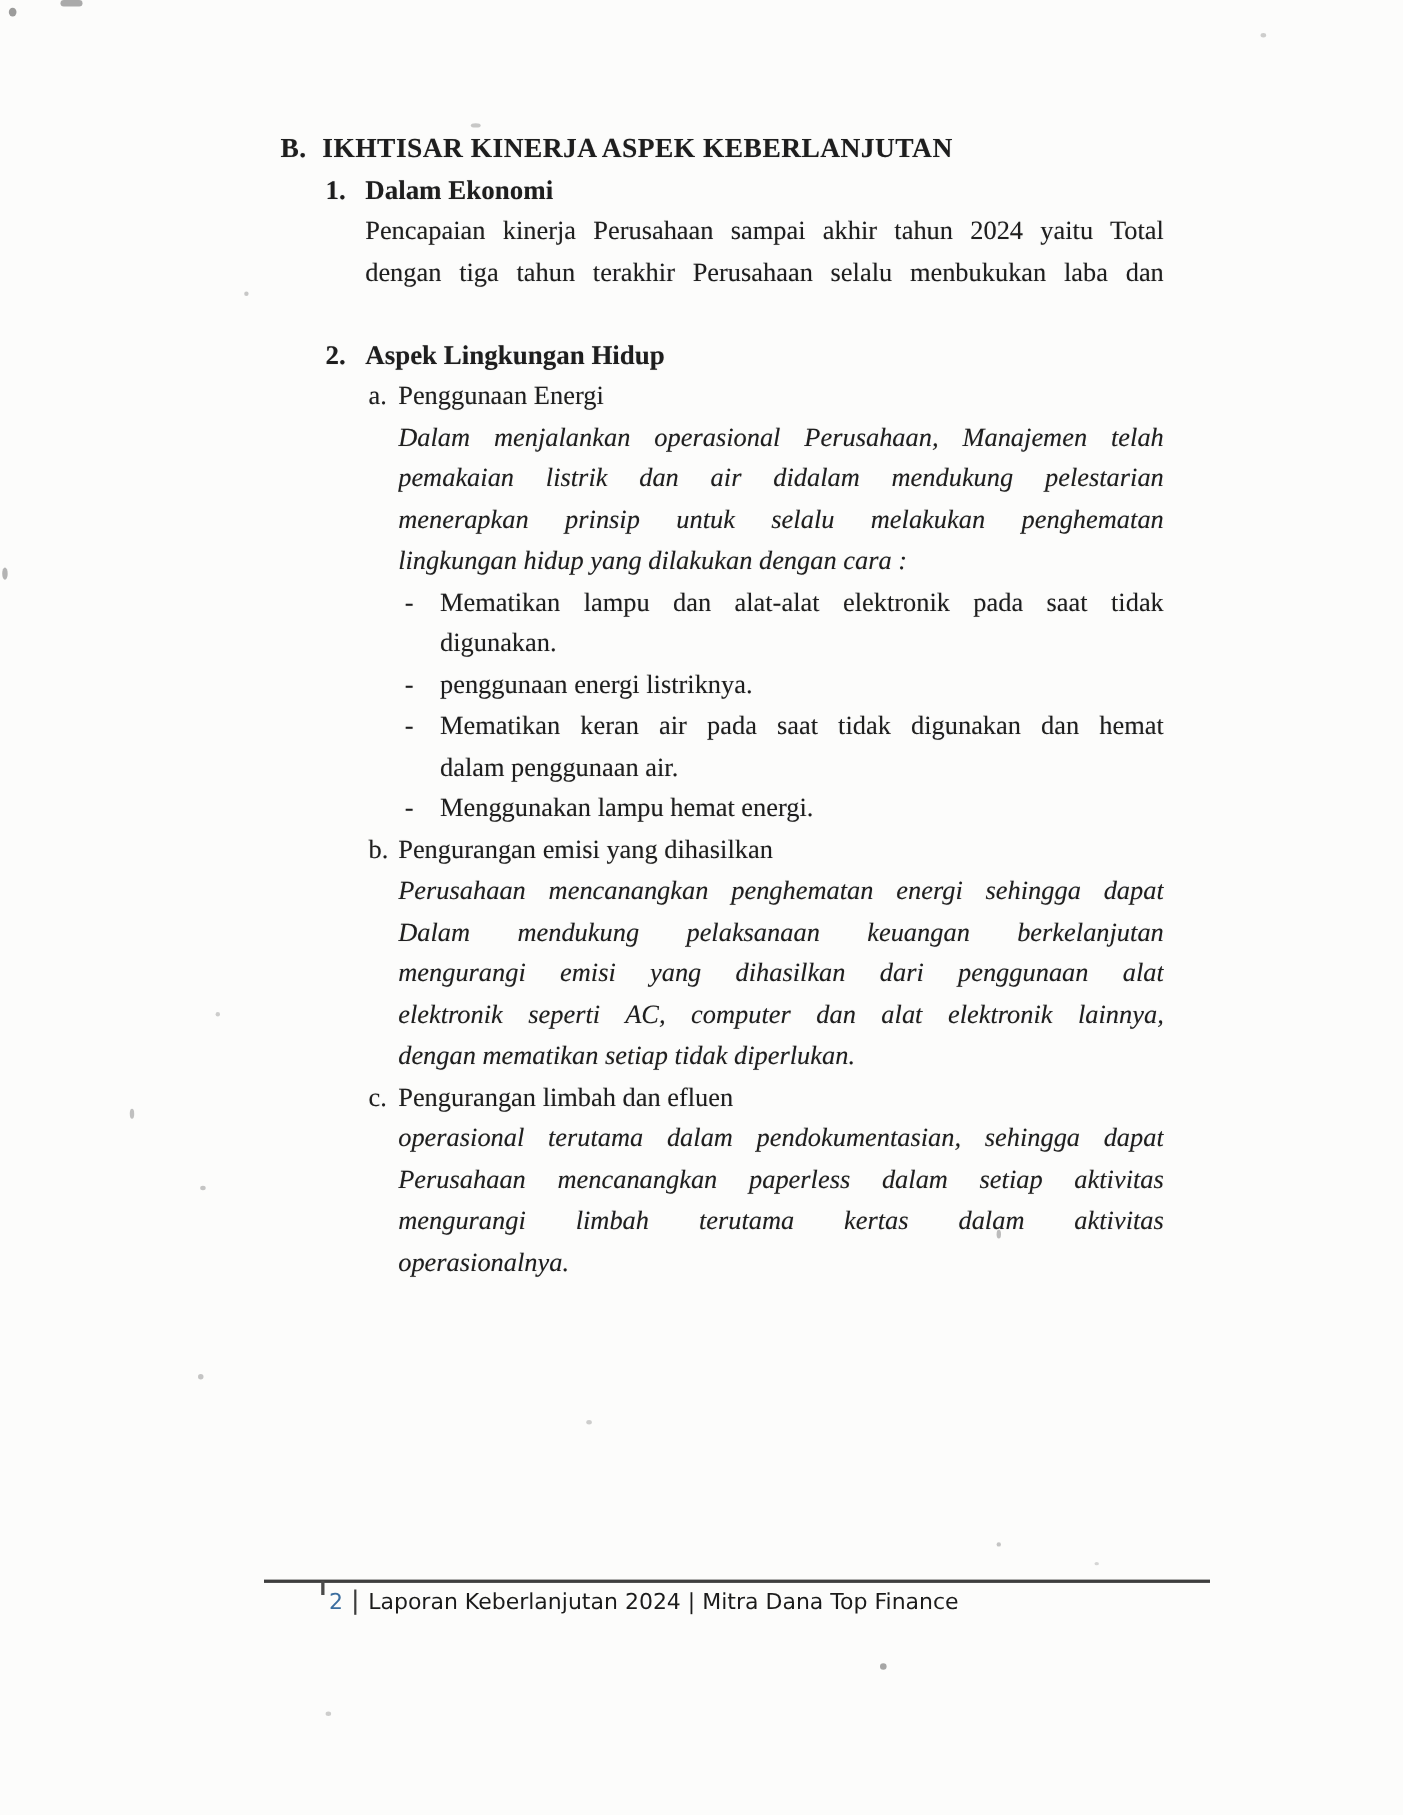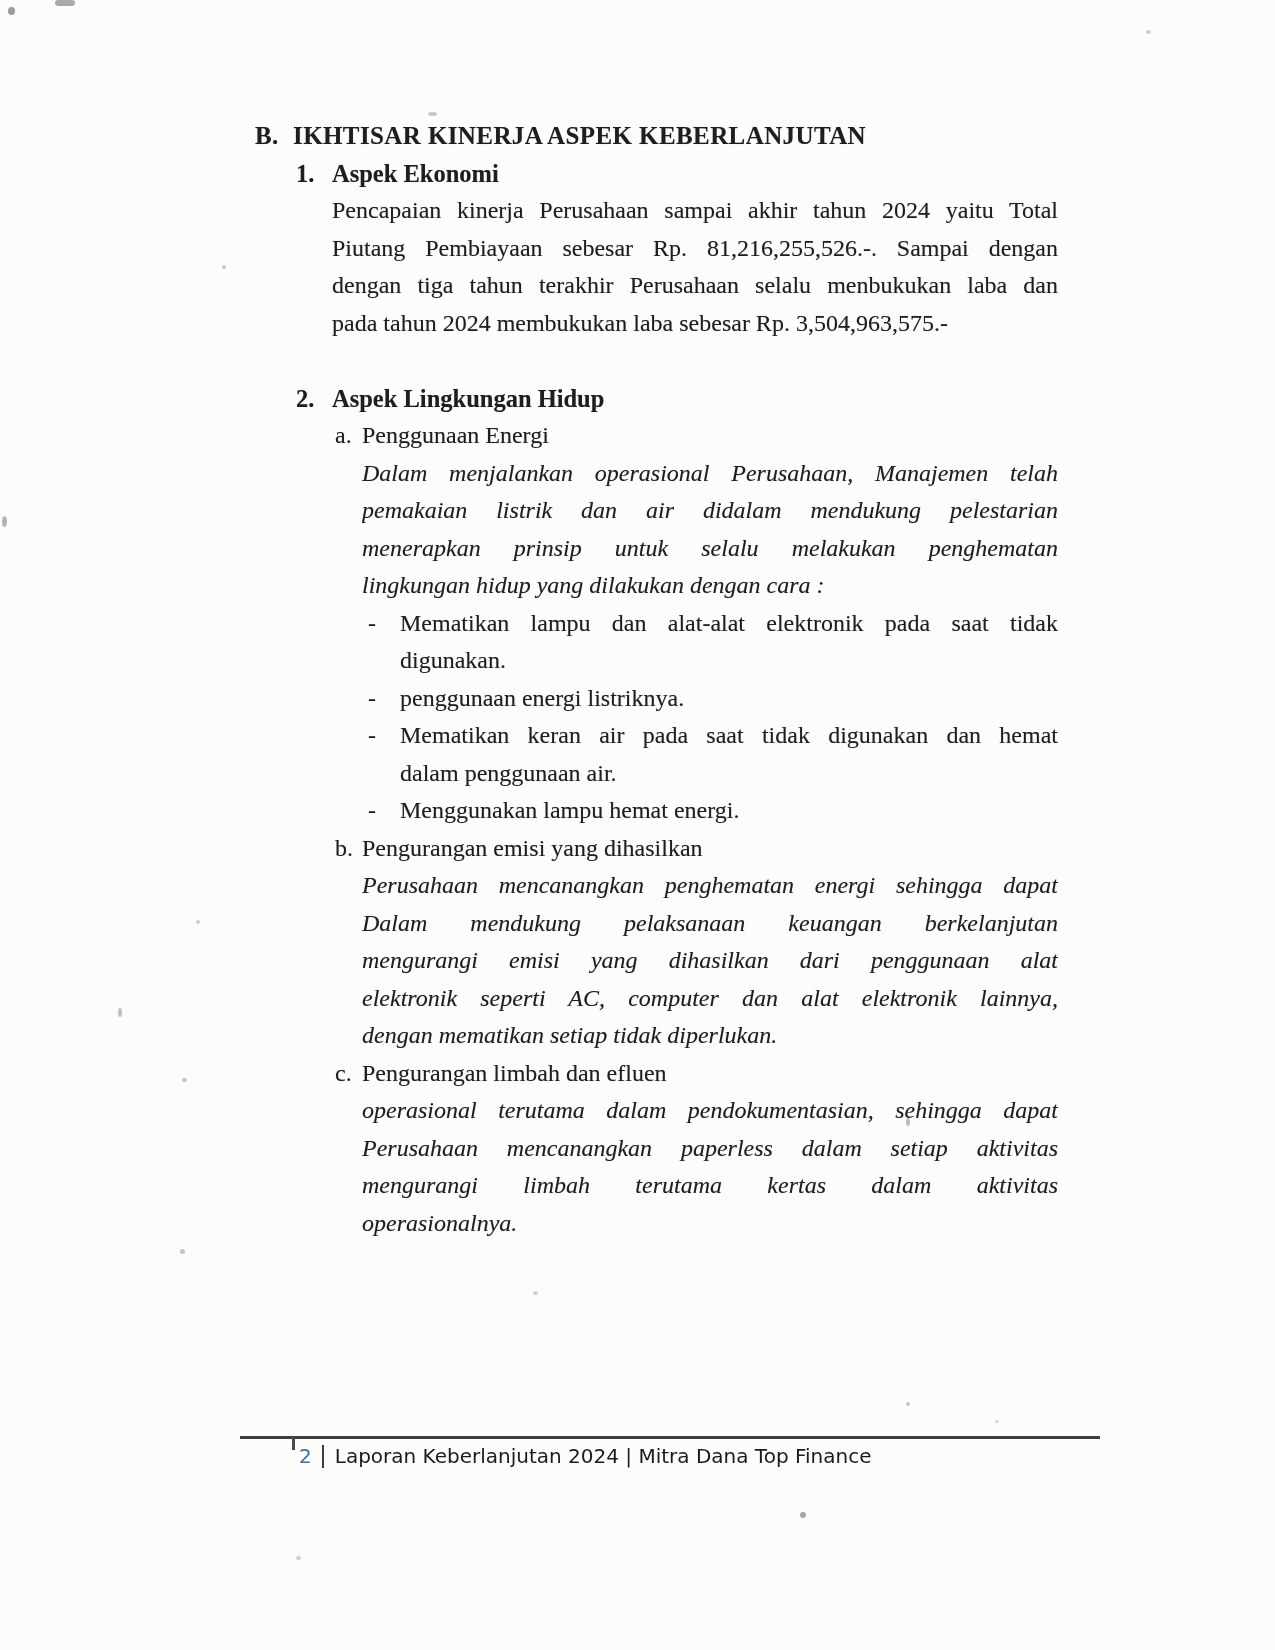--- a/index.html
+++ b/index.html
@@ -73,27 +73,25 @@
 
     <div class="row doc-head">
       <span class="doc-label">B.</span>
       <span>IKHTISAR KINERJA ASPEK KEBERLANJUTAN</span>
     </div>
 
     <div>
         <section class="section">
           <div class="row sec-head">
             <span class="sec-label">1.</span>
-            <span>Aspek Ekonomi</span>
+            <span>Dalam Ekonomi</span>
           </div>
           <div class="para sec-para">
             <div class="line j">Pencapaian kinerja Perusahaan sampai akhir tahun 2024 yaitu Total</div>
-            <div class="line j">Piutang Pembiayaan sebesar Rp. 81,216,255,526.-.  Sampai dengan</div>
             <div class="line j">dengan tiga tahun terakhir Perusahaan selalu menbukukan laba dan</div>
-            <div class="line">pada tahun 2024 membukukan laba sebesar Rp. 3,504,963,575.-</div>
           </div>
         </section>
         <section class="section">
           <div class="row sec-head">
             <span class="sec-label">2.</span>
             <span>Aspek Lingkungan Hidup</span>
           </div>
           <div class="row item-head">
             <span class="item-label">a.</span>
             <span>Penggunaan Energi</span>

